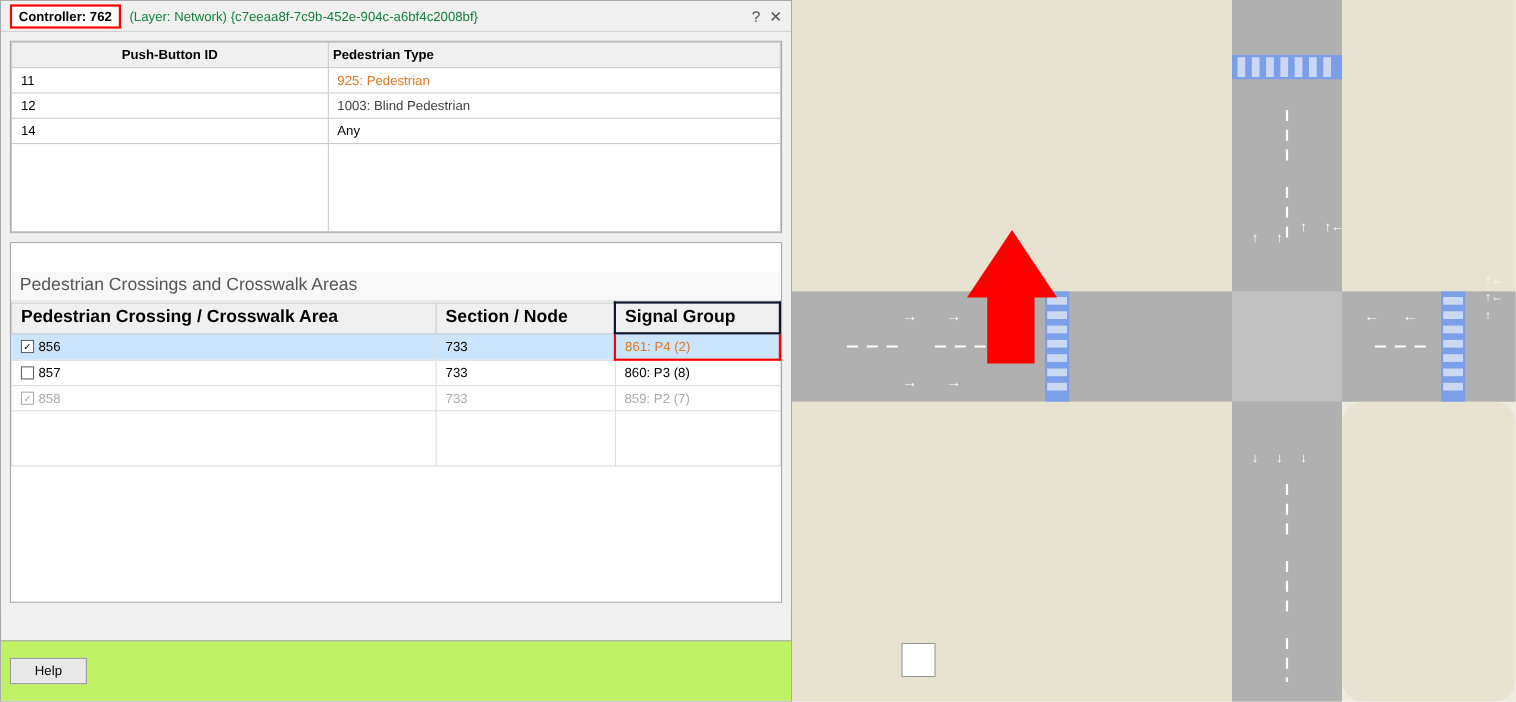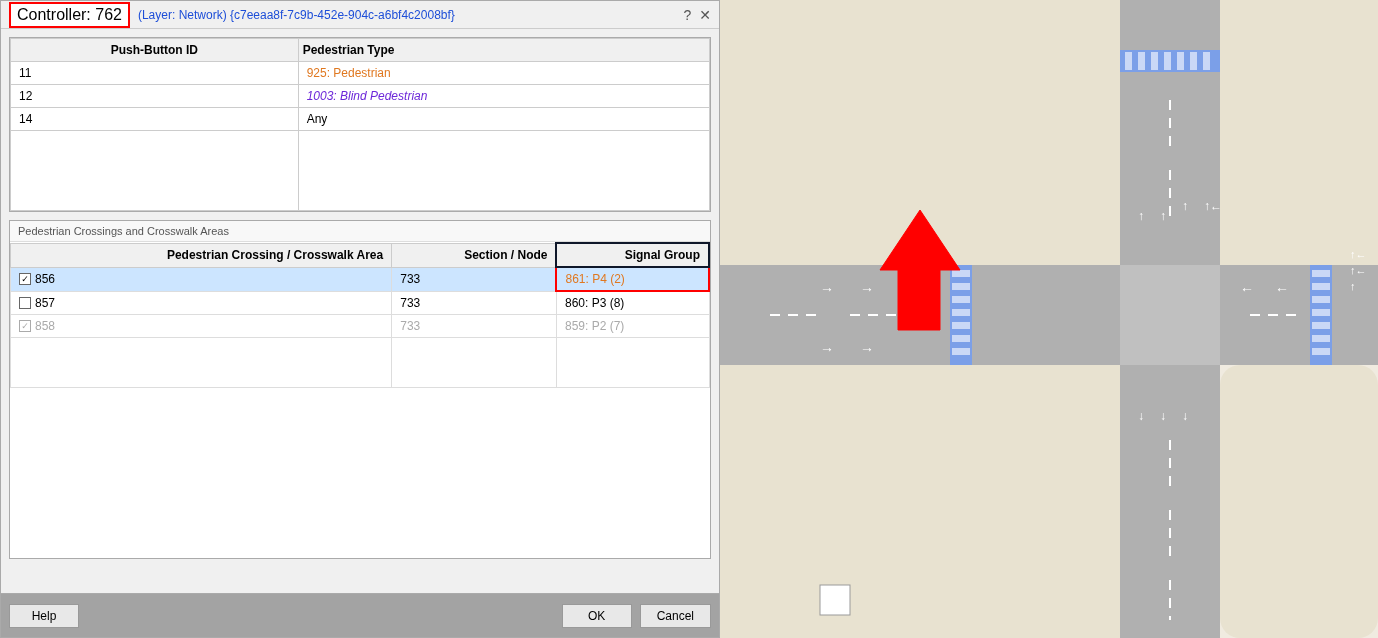--- a/index.html
+++ b/index.html
@@ -27,28 +27,28 @@
 
     .title-bar-left {
       display: flex;
       align-items: center;
       gap: 8px;
     }
 
     .controller-title {
       border: 2px solid red;
       padding: 2px 6px;
-      font-size: 16px;
-      font-weight: normal;
+      font-size: 12px;
+      font-weight: bold;
       background: white;
     }
 
     .title-bar-text {
       font-size: 12px;
-      color: #1d4ed8;
+      color: #15803d;
     }
 
     .title-bar-icons {
       display: flex; gap: 8px; align-items: center;
     }
 
     .title-icon { cursor: pointer; font-size: 14px; color: #555; }
 
     
     .tabs {
@@ -107,21 +107,21 @@
 
     .push-button-table th.center { text-align: center; }
 
     .push-button-table td {
       border: 1px solid #ccc;
       padding: 4px 8px;
       background: white;
     }
 
     .link-orange { color: #e07820; cursor: pointer; }
-    .link-blue { color: #6d28d9; cursor: pointer; font-style: italic; }
+    .link-blue { color: #404040; cursor: pointer; }
 
     .btn-panel {
       display: flex;
       flex-direction: column;
       gap: 4px;
       padding: 4px;
     }
 
     .btn {
       padding: 4px 16px;
@@ -134,37 +134,38 @@
 
     
     .crossings-section {
       border: 1px solid #aaa;
       background: white;
       flex: 1;
     }
 
     .section-title {
       padding: 4px 8px;
-      font-size: 11px;
+      font-size: 16px;
       color: #555;
       background: #f8f8f8;
       border-bottom: 1px solid #ddd;
+      margin-top: 26px;
     }
 
     .crossings-table {
       width: 100%;
       border-collapse: collapse;
     }
 
     .crossings-table th {
       background: #f0f0f0;
       border: 1px solid #ccc;
       padding: 4px 8px;
-      text-align: right;
-      font-size: 12px;
+      text-align: left;
+      font-size: 16px;
     }
 
     .crossings-table th.highlighted {
       border: 2px solid #0f172a;
     }
 
     .crossings-table td {
       border: 1px solid #ddd;
       padding: 4px 8px;
       font-size: 12px;
@@ -189,22 +190,22 @@
     .cb.checked::after { content: '✓'; font-size: 9px; }
     .cb.dimmed { border-color: #aaa; }
 
     
     .footer {
       display: flex;
       justify-content: space-between;
       align-items: center;
       padding: 6px 8px;
       border-top: 1px solid #aaa;
-      background: #a3a3a3;
-      height: 44px;
+      background: #bef264;
+      height: 55px;
       margin-top: 26px;
     }
 
     .footer-left { display: flex; gap: 8px; }
     .footer-right { display: flex; gap: 8px; }
 
     
     .right-panel {
       flex: 1;
       background: #f5f0e8;
@@ -329,24 +330,20 @@
           </tr>
         </tbody>
       </table>
     </div>
   </div>
 
   <div class="footer">
     <div class="footer-left">
       <button class="btn">Help</button>
     </div>
-    <div class="footer-right">
-      <button class="btn">OK</button>
-      <button class="btn">Cancel</button>
-    </div>
   </div>
 </div>
 
 <div class="right-panel">
   <div class="map-area">
     
     <svg width="658" height="638" viewBox="0 0 658 638" xmlns="http://www.w3.org/2000/svg">
 
       <rect width="658" height="638" fill="#f0ebe0"></rect>
 

